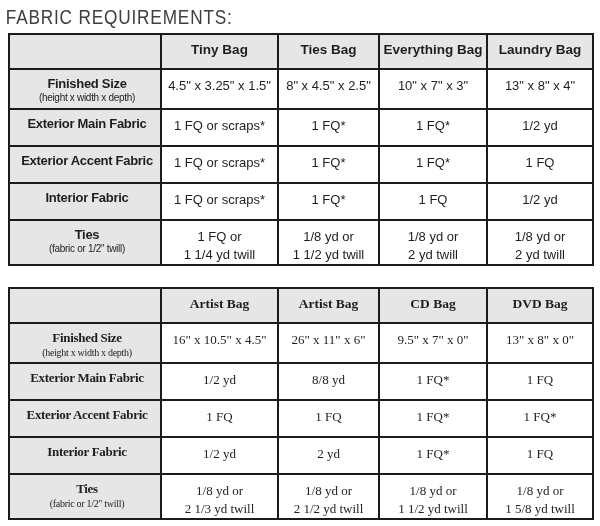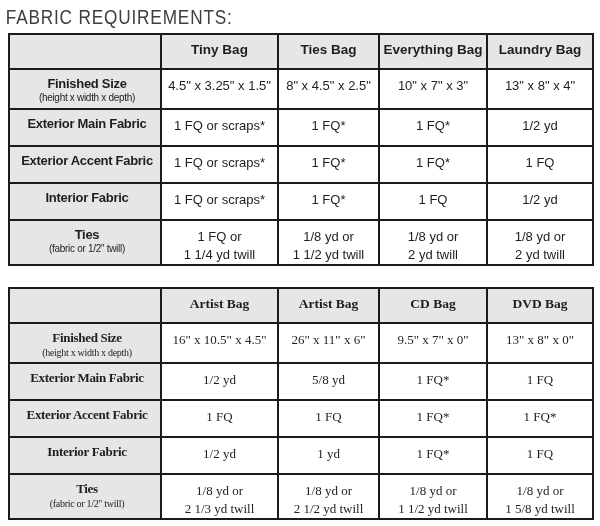--- a/index.html
+++ b/index.html
@@ -181,39 +181,39 @@
         <td class="value">16" x 10.5" x 4.5"</td>
         <td class="value">26" x 11" x 6"</td>
         <td class="value">9.5" x 7" x 0"</td>
         <td class="value">13" x 8" x 0"</td>
       </tr>
       <tr>
         <th class="rowlabel">
           <span class="lbl">Exterior Main Fabric</span>
         </th>
         <td class="value">1/2 yd</td>
-        <td class="value">5/8 yd</td>
+        <td class="value">8/8 yd</td>
         <td class="value">1 FQ*</td>
         <td class="value">1 FQ</td>
       </tr>
       <tr>
         <th class="rowlabel">
           <span class="lbl">Exterior Accent Fabric</span>
         </th>
         <td class="value">1 FQ</td>
         <td class="value">1 FQ</td>
         <td class="value">1 FQ*</td>
         <td class="value">1 FQ*</td>
       </tr>
       <tr>
         <th class="rowlabel">
           <span class="lbl">Interior Fabric</span>
         </th>
         <td class="value">1/2 yd</td>
-        <td class="value">1 yd</td>
+        <td class="value">2 yd</td>
         <td class="value">1 FQ*</td>
         <td class="value">1 FQ</td>
       </tr>
       <tr class="r-ties">
         <th class="rowlabel">
           <span class="lbl">Ties</span>
           <span class="sub">(fabric or 1/2" twill)</span>
         </th>
         <td class="value">1/8 yd or
 2 1/3 yd twill</td>

